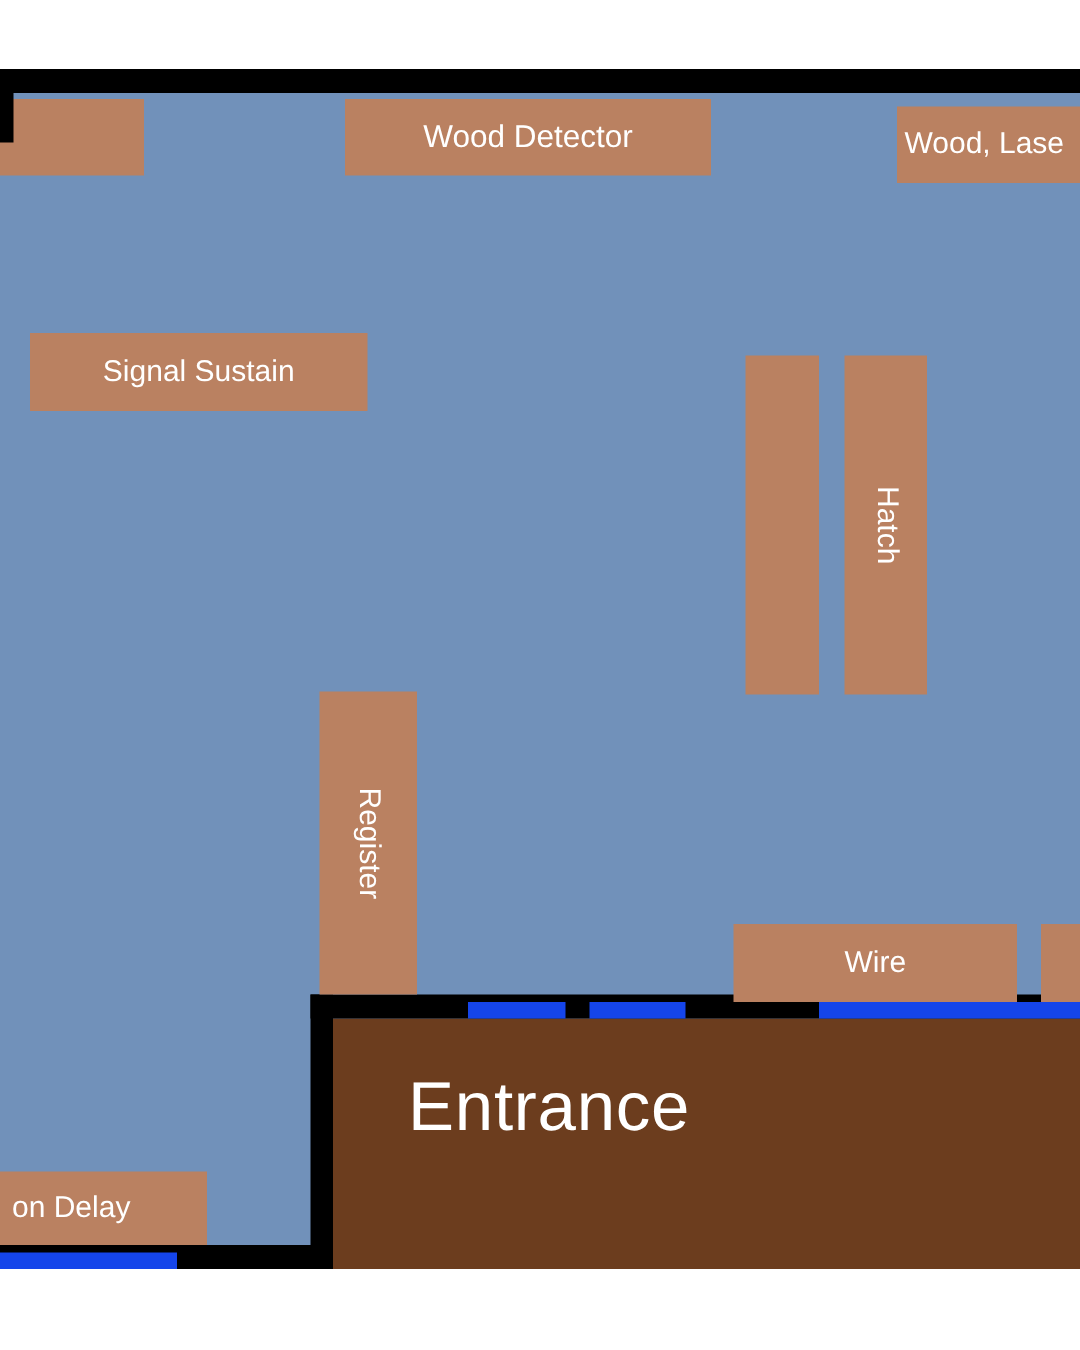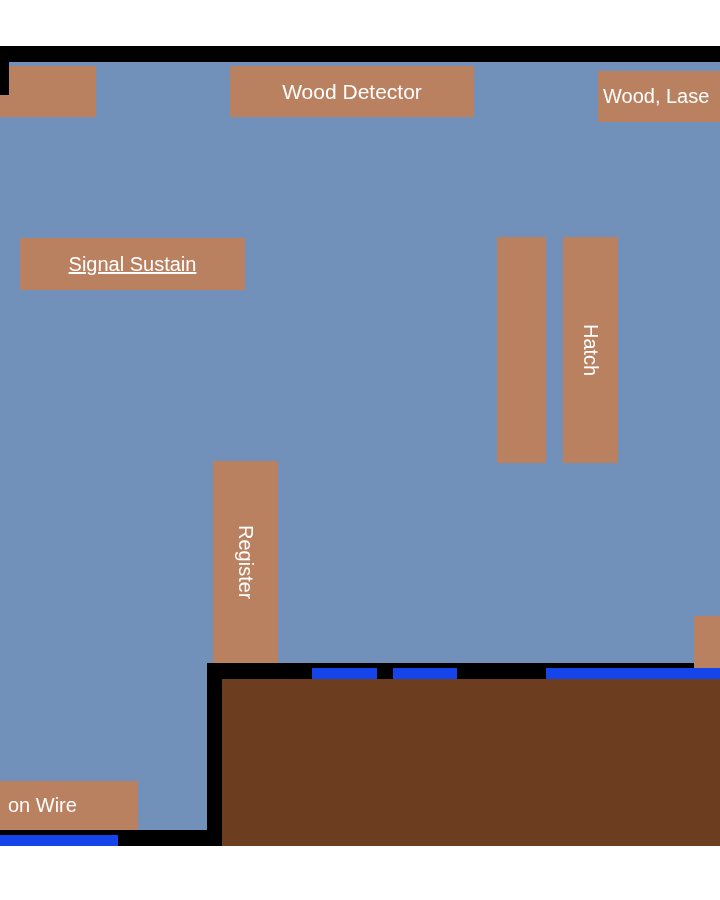--- a/index.html
+++ b/index.html
@@ -37,21 +37,21 @@
 
   .room {
     background: var(--c-label-box, #ba8161);
     color: var(--c-text, #ffffff);
     display: flex; align-items: center; justify-content: center;
     font-size: 20px; box-sizing: border-box; overflow: hidden; white-space: nowrap;
   }
   .room-top-left       { left: 0;     top: 66px;  width: 96px;  height: 51px; }
   .room-wood-detector  { left: 230px; top: 66px;  width: 244px; height: 51px; font-size: 21px; }
   .room-laser          { left: 598px; top: 71px;  width: 141px; height: 51px; justify-content: flex-start; padding-left: 5px; }
-  .room-signal-sustain { left: 20px;  top: 238px; width: 225px; height: 52px; text-decoration: underline; }
+  .room-signal-sustain { left: 20px;  top: 222px; width: 225px; height: 52px; }
   .room-signal-delay   { left: 20px;  top: 304px; width: 225px; height: 52px; }
   .room-blank-column   { left: 497px; top: 237px; width: 49px;  height: 226px; }
   .room-hatch          { left: 563px; top: 237px; width: 55px;  height: 226px; }
   .room-register       { left: 213px; top: 461px; width: 65px;  height: 202px; }
   .room-wire           { left: 489px; top: 616px; width: 189px; height: 52px; }
   .room-wire-right     { left: 694px; top: 616px; width: 45px;  height: 52px; }
   .room-on-wire        { left: 0;     top: 781px; width: 138px; height: 49px; justify-content: flex-start; padding-left: 8px; }
 
   .vtext { writing-mode: vertical-rl; }
 </style>
@@ -96,25 +96,29 @@
   </div>
 
   <div class="abs room room-hatch">
     <span class="vtext">Hatch</span>
   </div>
 
   <div class="abs room room-register">
     <span class="vtext">Register</span>
   </div>
 
+  <div class="abs room room-wire">
+    <span>Wire</span>
+  </div>
 
   <div class="abs room room-wire-right">
     <span></span>
   </div>
 
   <div class="abs room room-on-wire">
-    <span>on Wire</span>
+    <span>on Delay</span>
   </div>
 
+  <div class="abs entrance-label">Entrance</div>
 
   <div class="abs wall wall-left-stub"></div>
 
 </div>
 
 </body></html>

